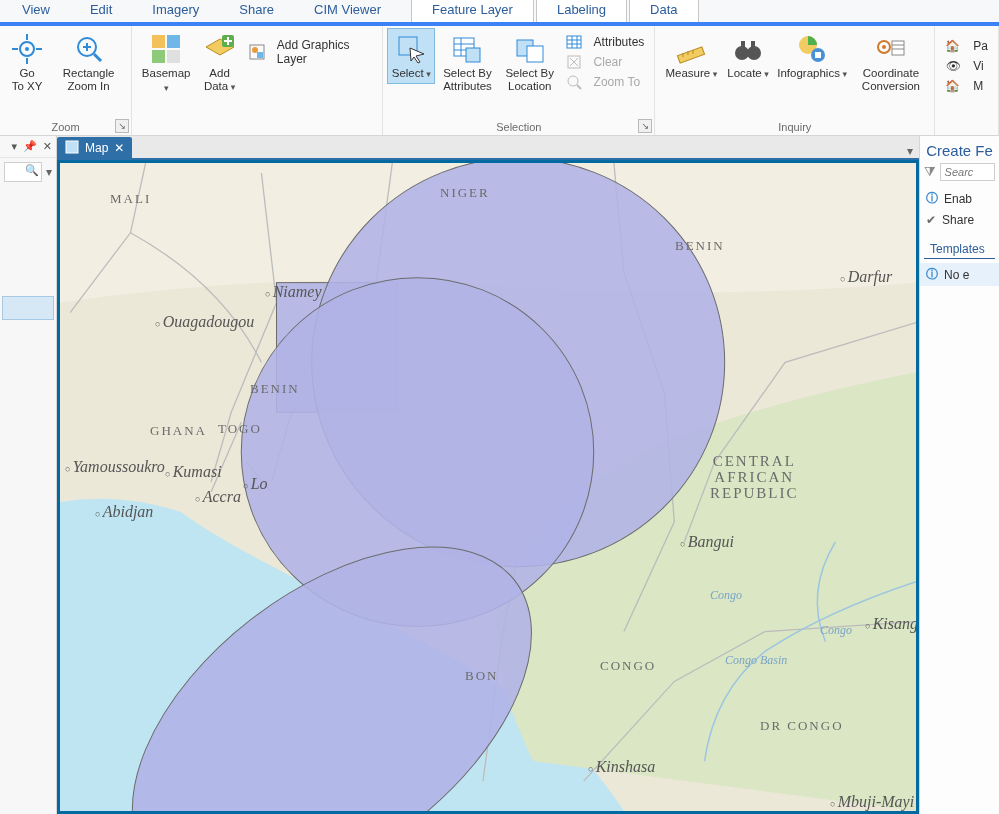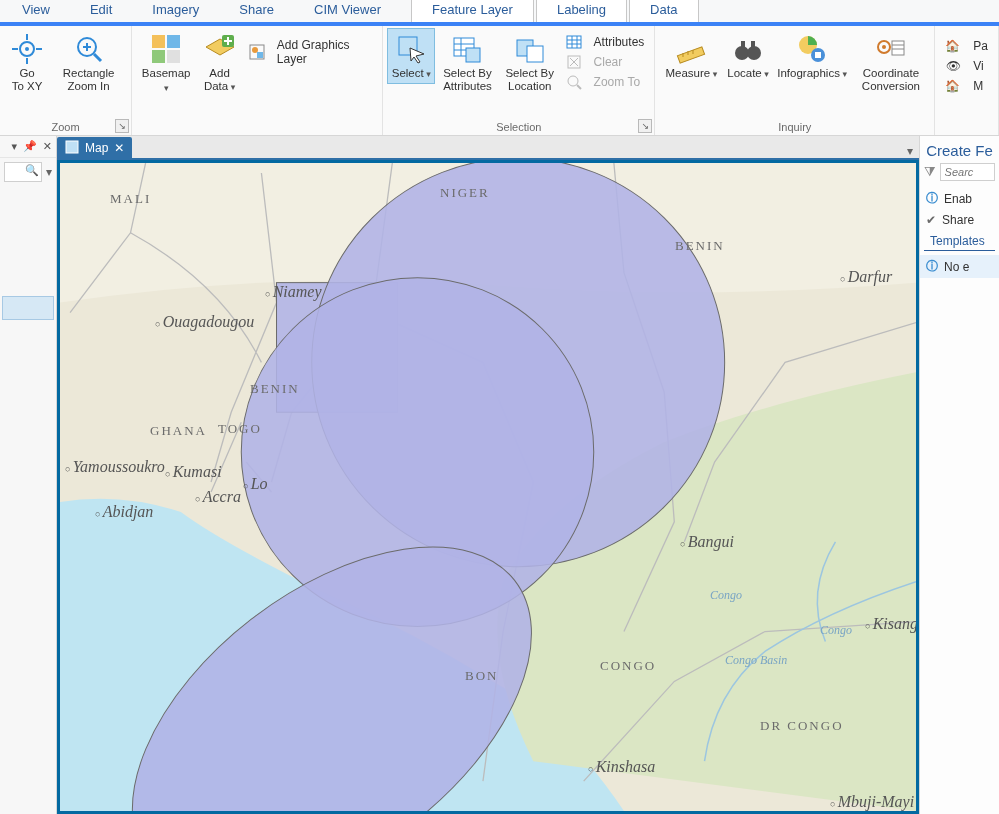--- a/index.html
+++ b/index.html
@@ -304,21 +304,21 @@
     white-space:nowrap;
     color:#323232;
   }
   .right-row.blue-bg{ background:#e6f1fb;}
   .right-row .bullet-info{ color:#3a8dd0; font-weight:bold;}
   .right-row .bullet-check{ color:#6a6a6a;}
   .right-sec-title{
     font-size:12px; color:#2b5d9b;
     padding:4px 6px 2px;
     border-bottom:1px solid #2b5d9b;
-    margin: 0 4px 4px;
+    margin: 8px 4px 4px;
   }
 
 </style>
 </head>
 <body>
 
 <div class="menu-row">
   <div class="menu-item">View</div>
   <div class="menu-item">Edit</div>
   <div class="menu-item">Imagery</div>
@@ -614,20 +614,25 @@
         <ellipse cx="270" cy="560" rx="230" ry="130" transform="rotate(-38 270 560)"></ellipse>
       </g>
     </svg>
 
     <div class="country-label" style="top:28px;left:50px">MALI</div>
     <div class="country-label" style="top:22px;left:380px">NIGER</div>
     <div class="country-label" style="top:75px;left:615px">BENIN</div>
     <div class="country-label" style="top:260px;left:90px">GHANA</div>
     <div class="country-label" style="top:258px;left:158px">TOGO</div>
     <div class="country-label" style="top:218px;left:190px">BENIN</div>
+    <div class="country-label big" style="top:290px;left:650px">
+      <span>CENTRAL</span><br>
+      <span>AFRICAN</span><br>
+      <span>REPUBLIC</span>
+    </div>
     <div class="country-label" style="top:495px;left:540px">CONGO</div>
     <div class="country-label" style="top:555px;left:700px">DR CONGO</div>
     <div class="country-label" style="top:505px;left:405px">BON</div>
 
     <div class="city-label" style="top:150px;left:95px">Ouagadougou</div>
     <div class="city-label" style="top:120px;left:205px">Niamey</div>
     <div class="city-label" style="top:295px;left:5px">Yamoussoukro</div>
     <div class="city-label" style="top:300px;left:105px">Kumasi</div>
     <div class="city-label" style="top:325px;left:135px">Accra</div>
     <div class="city-label" style="top:340px;left:35px">Abidjan</div>

